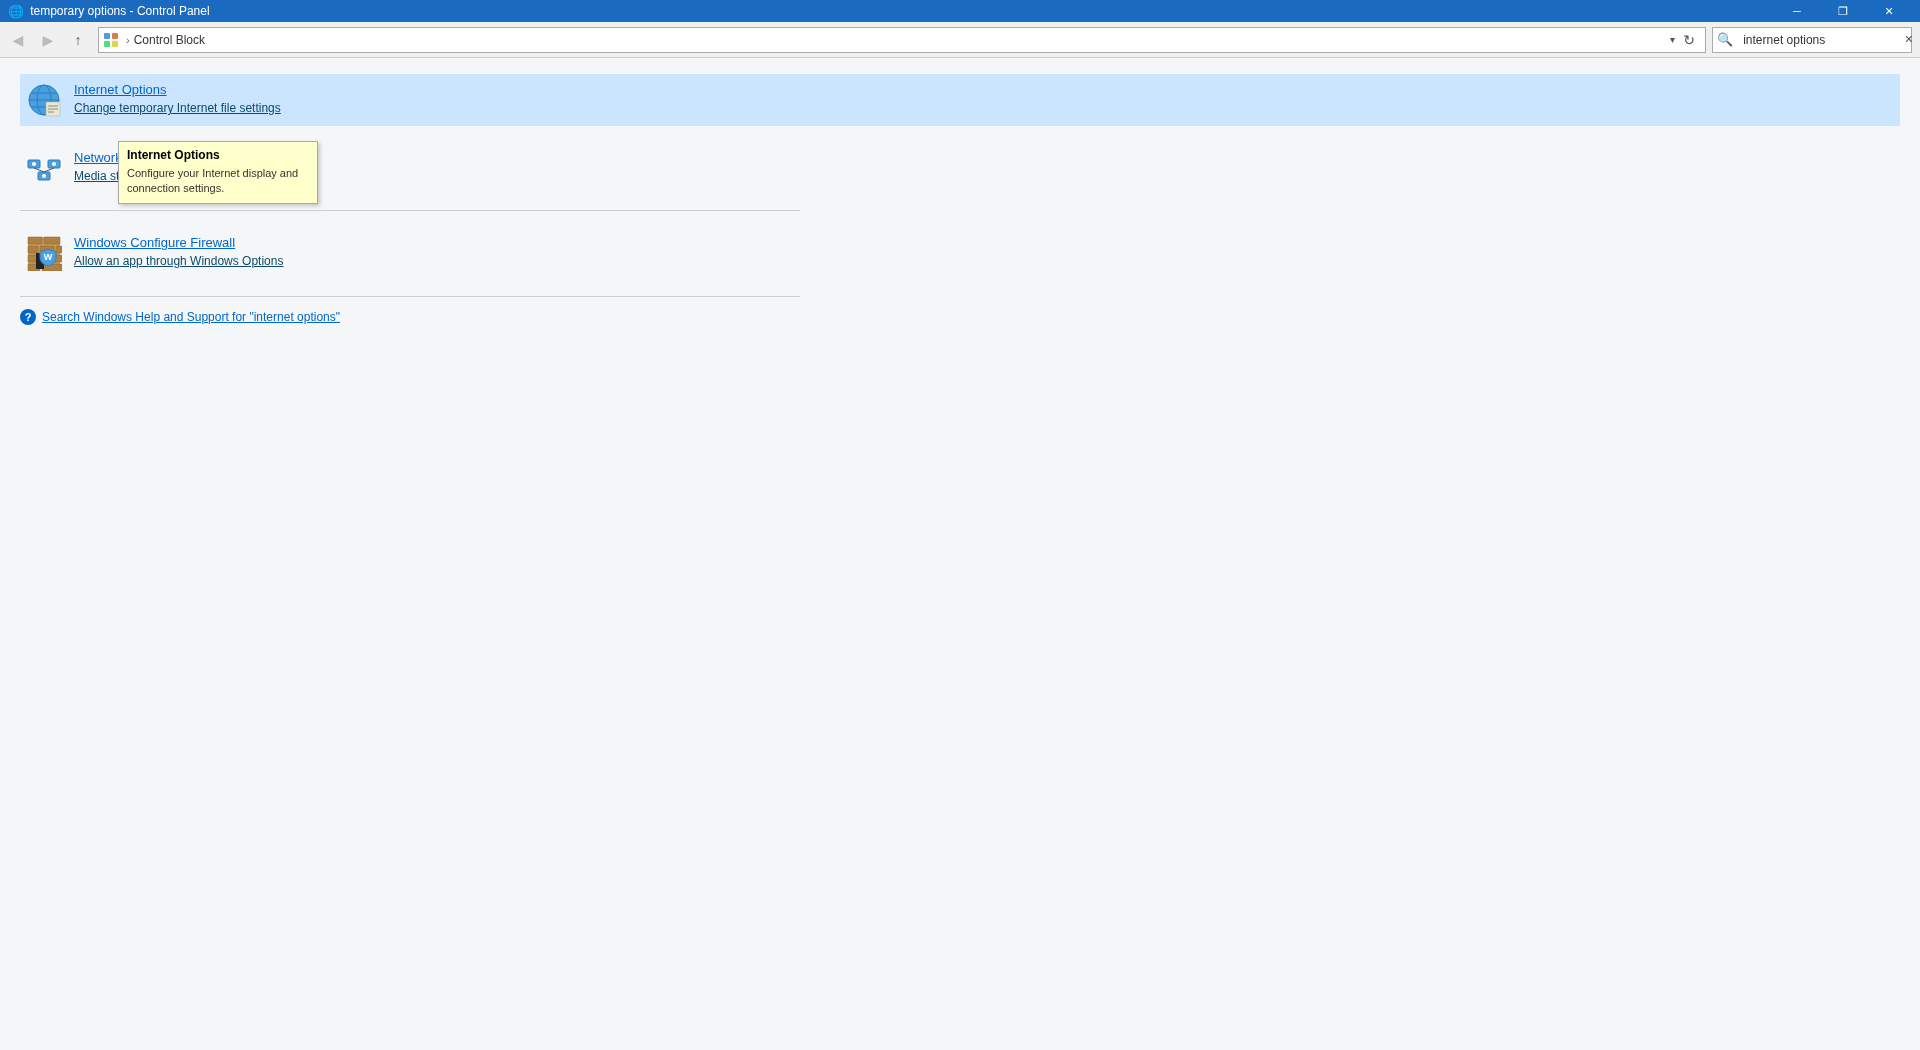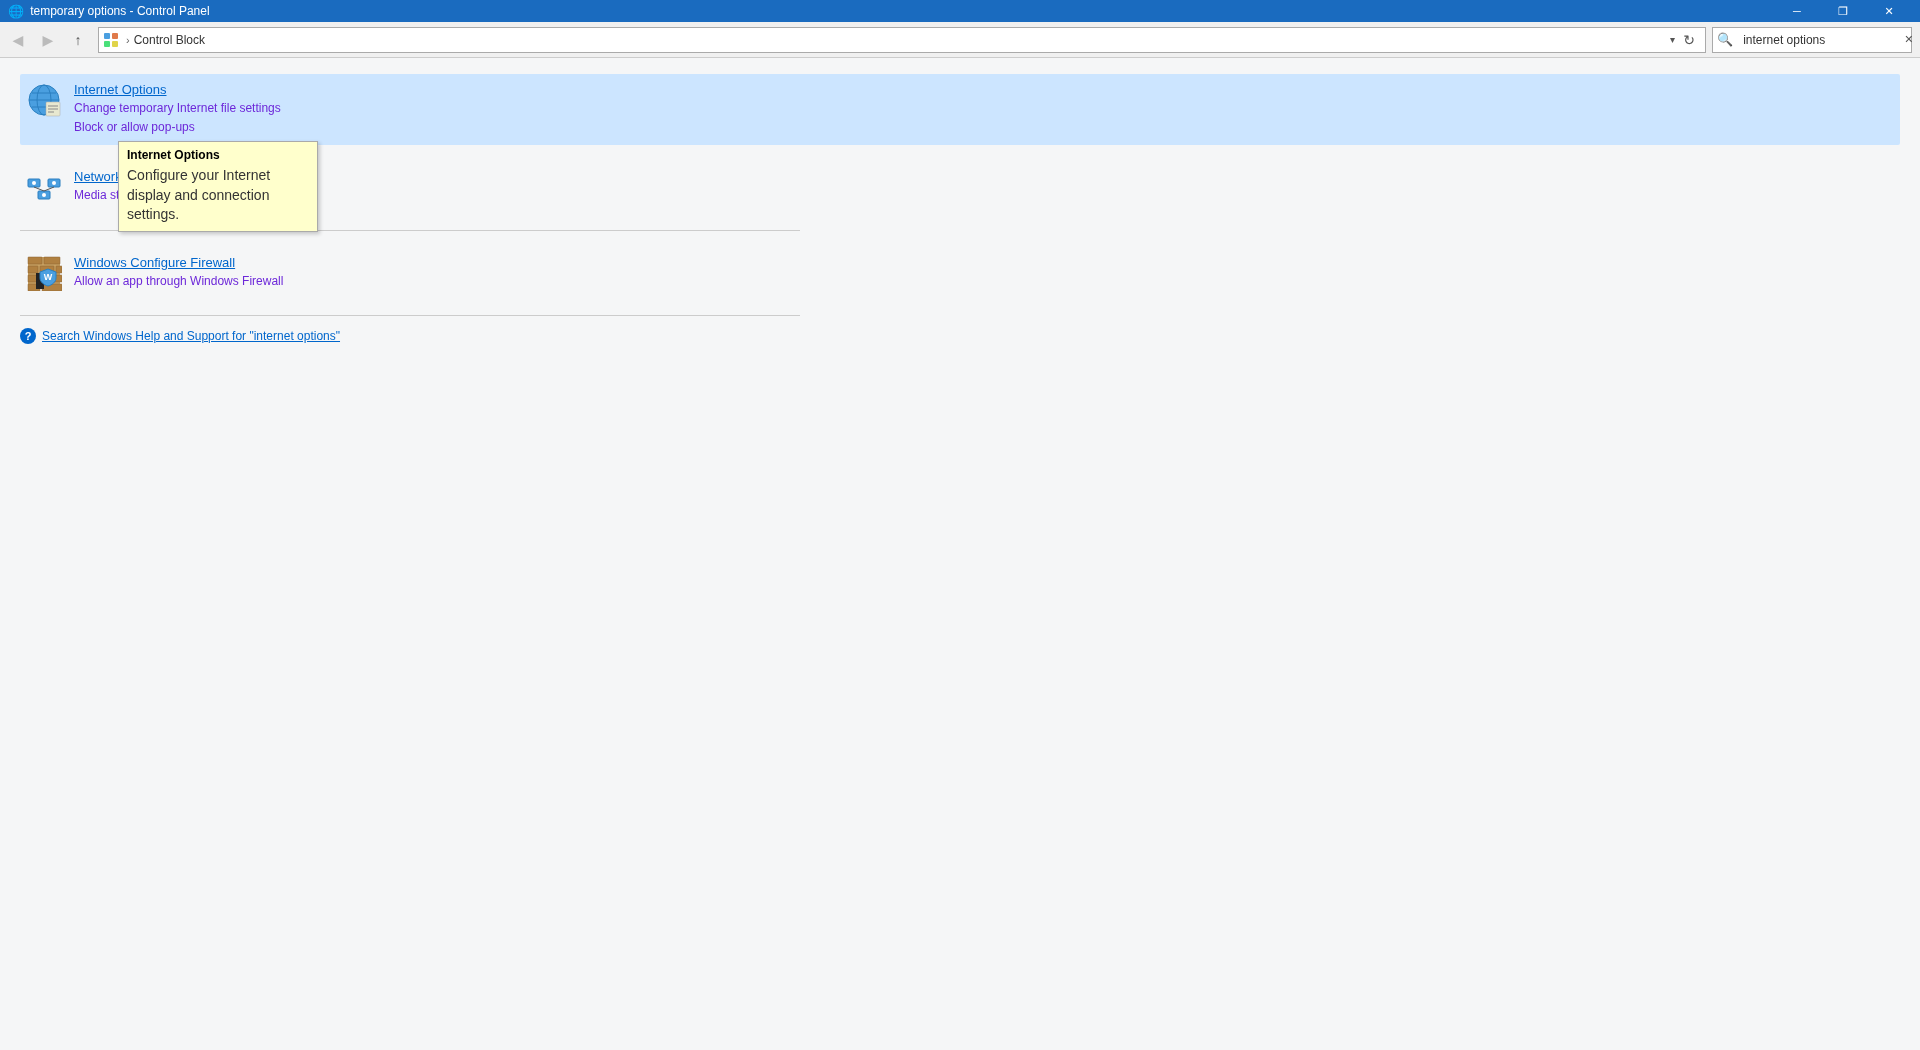--- a/index.html
+++ b/index.html
@@ -180,22 +180,23 @@
     }
     .result-title {
       color: #0066cc;
       font-size: 13px;
       text-decoration: underline;
       cursor: pointer;
       display: block;
       margin-bottom: 2px;
     }
     .result-link {
-      color: #6d28d9;
-      font-size: 12px;
+      color: #0c4a6e;
+      font-size: 12px;
+      text-decoration: underline;
       cursor: pointer;
       display: block;
       line-height: 1.6;
     }
 
     
     .tooltip {
       position: absolute;
       top: 83px;
       left: 118px;
@@ -206,21 +207,21 @@
       box-shadow: 2px 2px 4px rgba(0,0,0,0.2);
       z-index: 100;
       max-width: 200px;
     }
     .tooltip-title {
       font-weight: bold;
       margin-bottom: 4px;
       font-size: 12px;
     }
     .tooltip-desc {
-      font-size: 14px;
+      font-size: 11px;
       color: #333;
       line-height: 1.4;
     }
 
     
     .help-link-container {
       display: flex;
       align-items: center;
       gap: 6px;
       margin-top: 8px;
@@ -324,21 +325,20 @@
 
         <rect x="20" y="20" width="14" height="14" fill="#e8e8d0" stroke="#aaa" stroke-width="0.5" rx="1"></rect>
         <line x1="22" y1="24" x2="32" y2="24" stroke="#888" stroke-width="1"></line>
         <line x1="22" y1="27" x2="32" y2="27" stroke="#888" stroke-width="1"></line>
         <line x1="22" y1="30" x2="28" y2="30" stroke="#888" stroke-width="1"></line>
       </svg>
     </div>
     <div class="result-text">
       <a class="result-title">Internet Options</a>
       <a class="result-link">Change temporary Internet file settings</a>
-      <a class="result-link">Block or allow pop-ups</a>
     </div>
   </div>
 
   <div class="tooltip">
     <div class="tooltip-title">Internet Options</div>
     <div class="tooltip-desc">Configure your Internet display and connection settings.</div>
   </div>
 
   <div class="result-item">
     <div class="result-icon">
@@ -380,21 +380,21 @@
         <rect x="16" y="29" width="20" height="7" fill="#b08040" stroke="#8a6030" stroke-width="0.5" rx="0.5"></rect>
 
         <rect x="10" y="18" width="8" height="16" fill="#222"></rect>
 
         <path d="M22 14 L30 17 L30 23 C30 27 26 30 22 31 C18 30 14 27 14 23 L14 17 Z" fill="#4a9fe0" stroke="#2a7fc0" stroke-width="1"></path>
         <text x="22" y="25" text-anchor="middle" font-size="9" fill="white" font-weight="bold">W</text>
       </svg>
     </div>
     <div class="result-text">
       <a class="result-title">Windows Configure Firewall</a>
-      <a class="result-link">Allow an app through Windows Firewall</a>
+      <a class="result-link">Allow an app through Windows Options</a>
     </div>
   </div>
 
   <div class="help-link-container">
     <div class="help-icon">?</div>
     <a class="help-link">Search Windows Help and Support for "internet options"</a>
   </div>
 
 </div>
 

